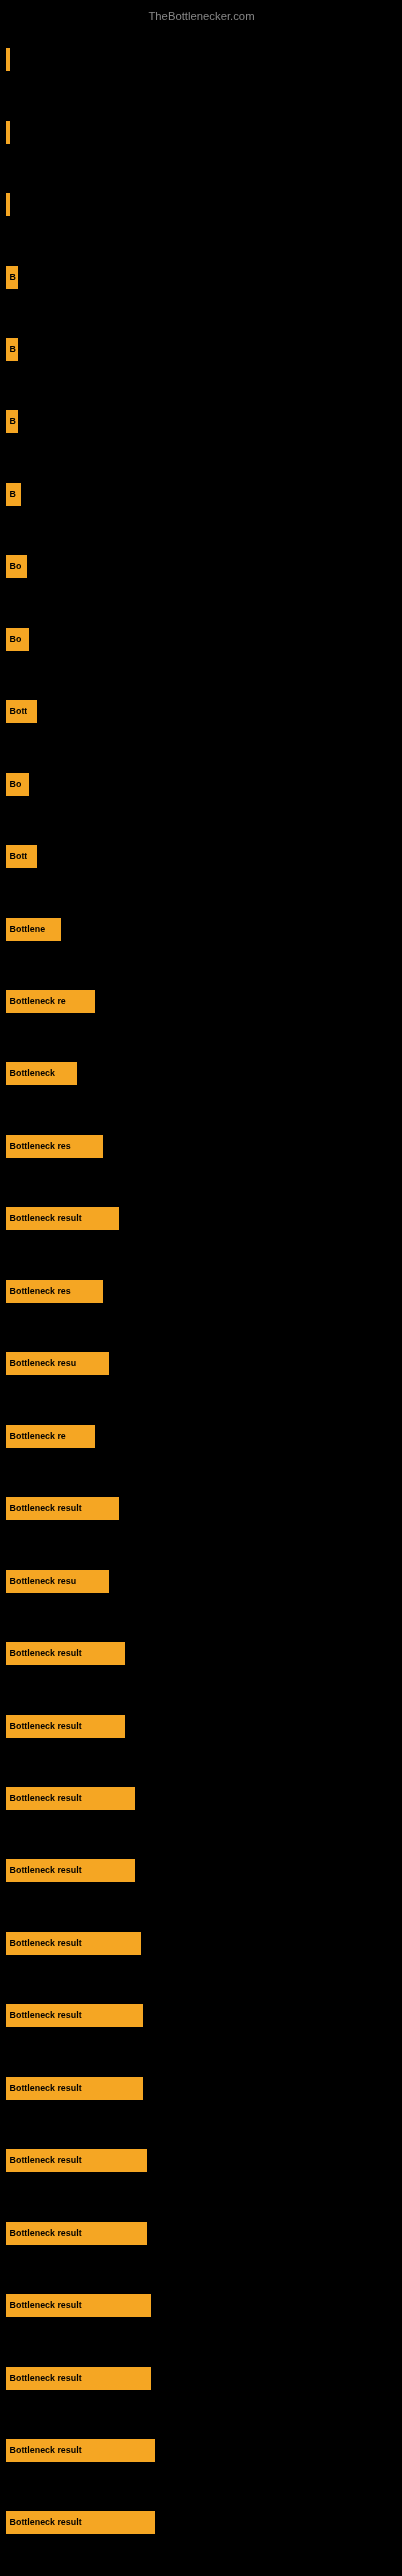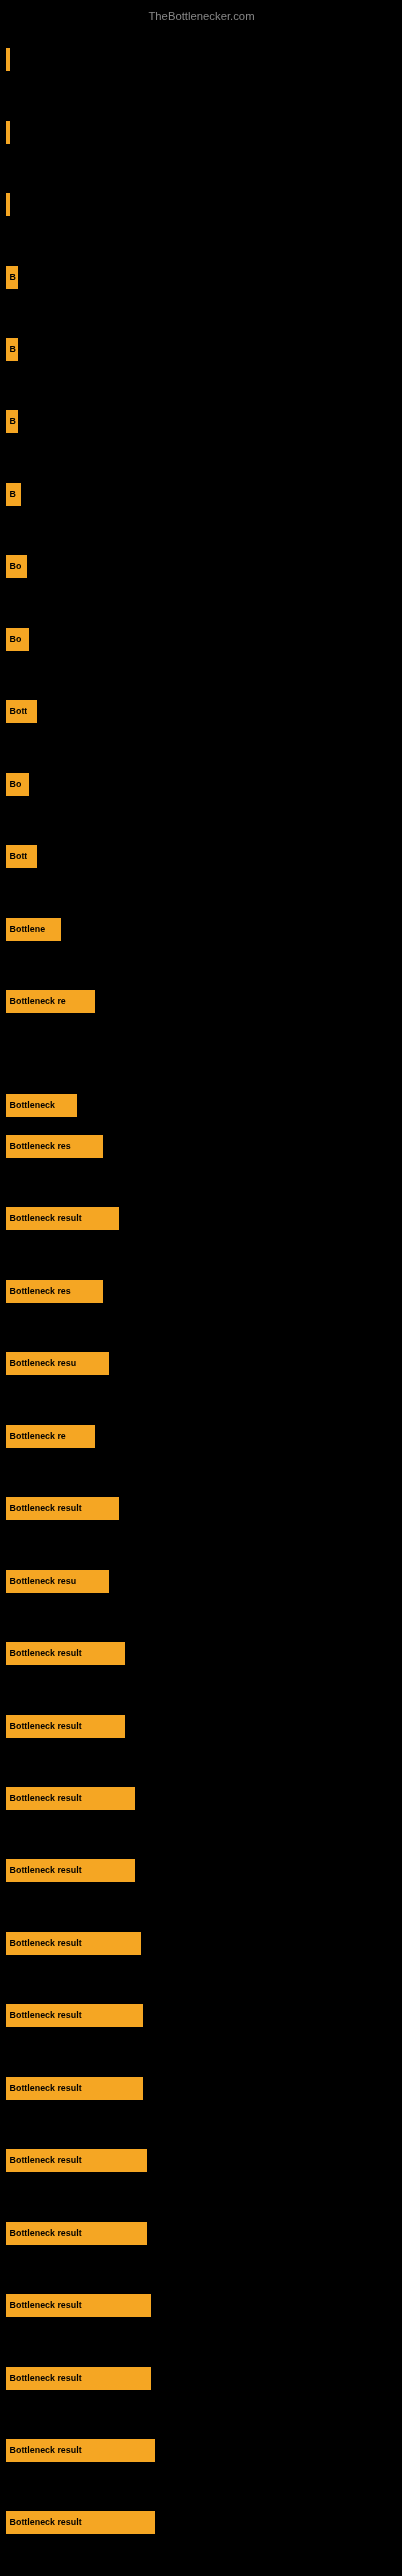--- a/index.html
+++ b/index.html
@@ -116,21 +116,21 @@
     <div style="position: absolute; top: 894px; left: 6.4px; text-align: center;">
       <div class="bar" style="width: 55px;">
         <span class="bar-label">Bottlene</span>
       </div>
     </div>
     <div style="position: absolute; top: 966px; left: 6.4px;">
       <div class="bar" style="width: 89px;">
         <span class="bar-label">Bottleneck re</span>
       </div>
     </div>
-    <div style="position: absolute; top: 1070px; left: 6.4px;">
+    <div style="position: absolute; top: 1038px; left: 6.4px;">
       <div class="bar" style="width: 71px;">
         <span class="bar-label">Bottleneck</span>
       </div>
     </div>
     <div style="position: absolute; top: 1111px; left: 6.4px;">
       <div class="bar" style="width: 97px;">
         <span class="bar-label">Bottleneck res</span>
       </div>
     </div>
     <div style="position: absolute; top: 1183px; left: 6.4px;">

